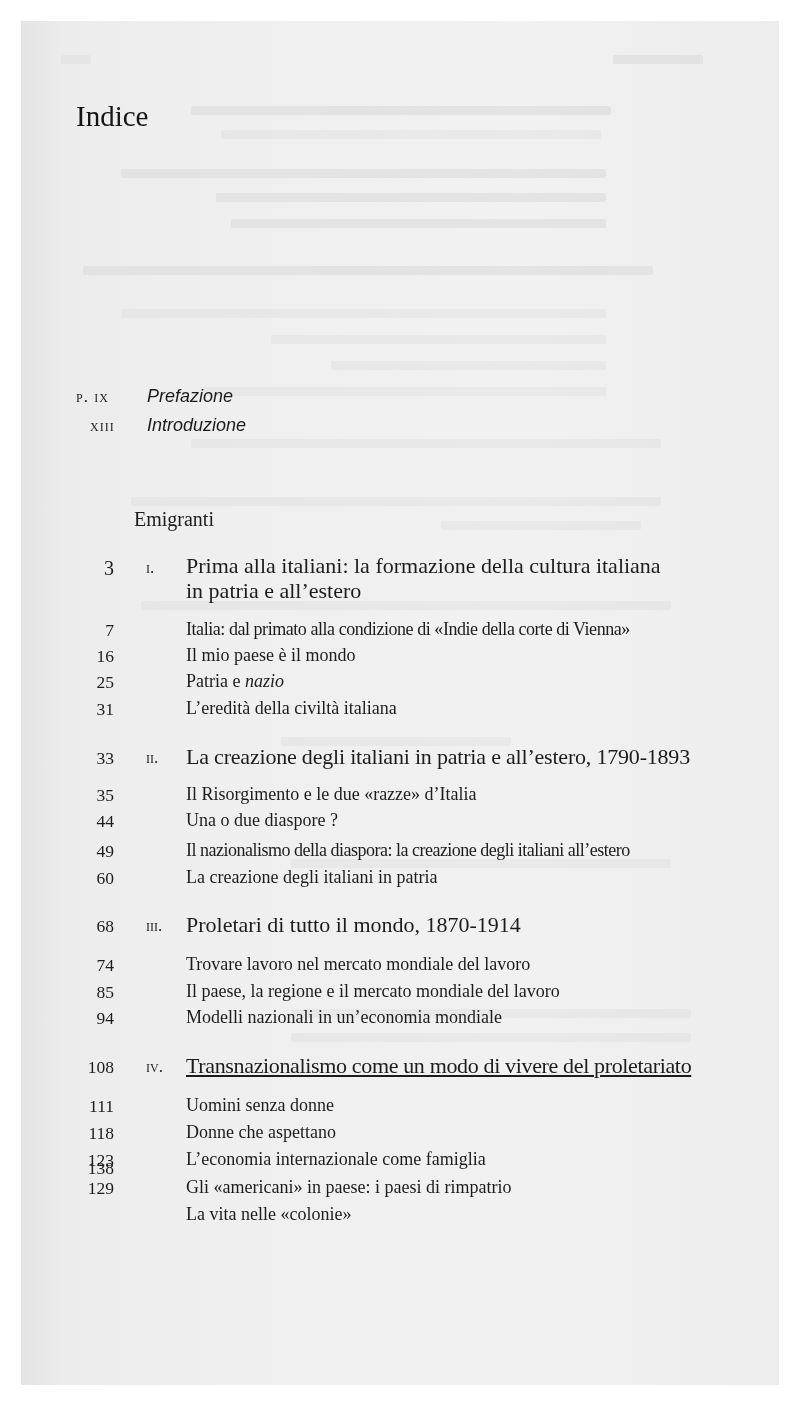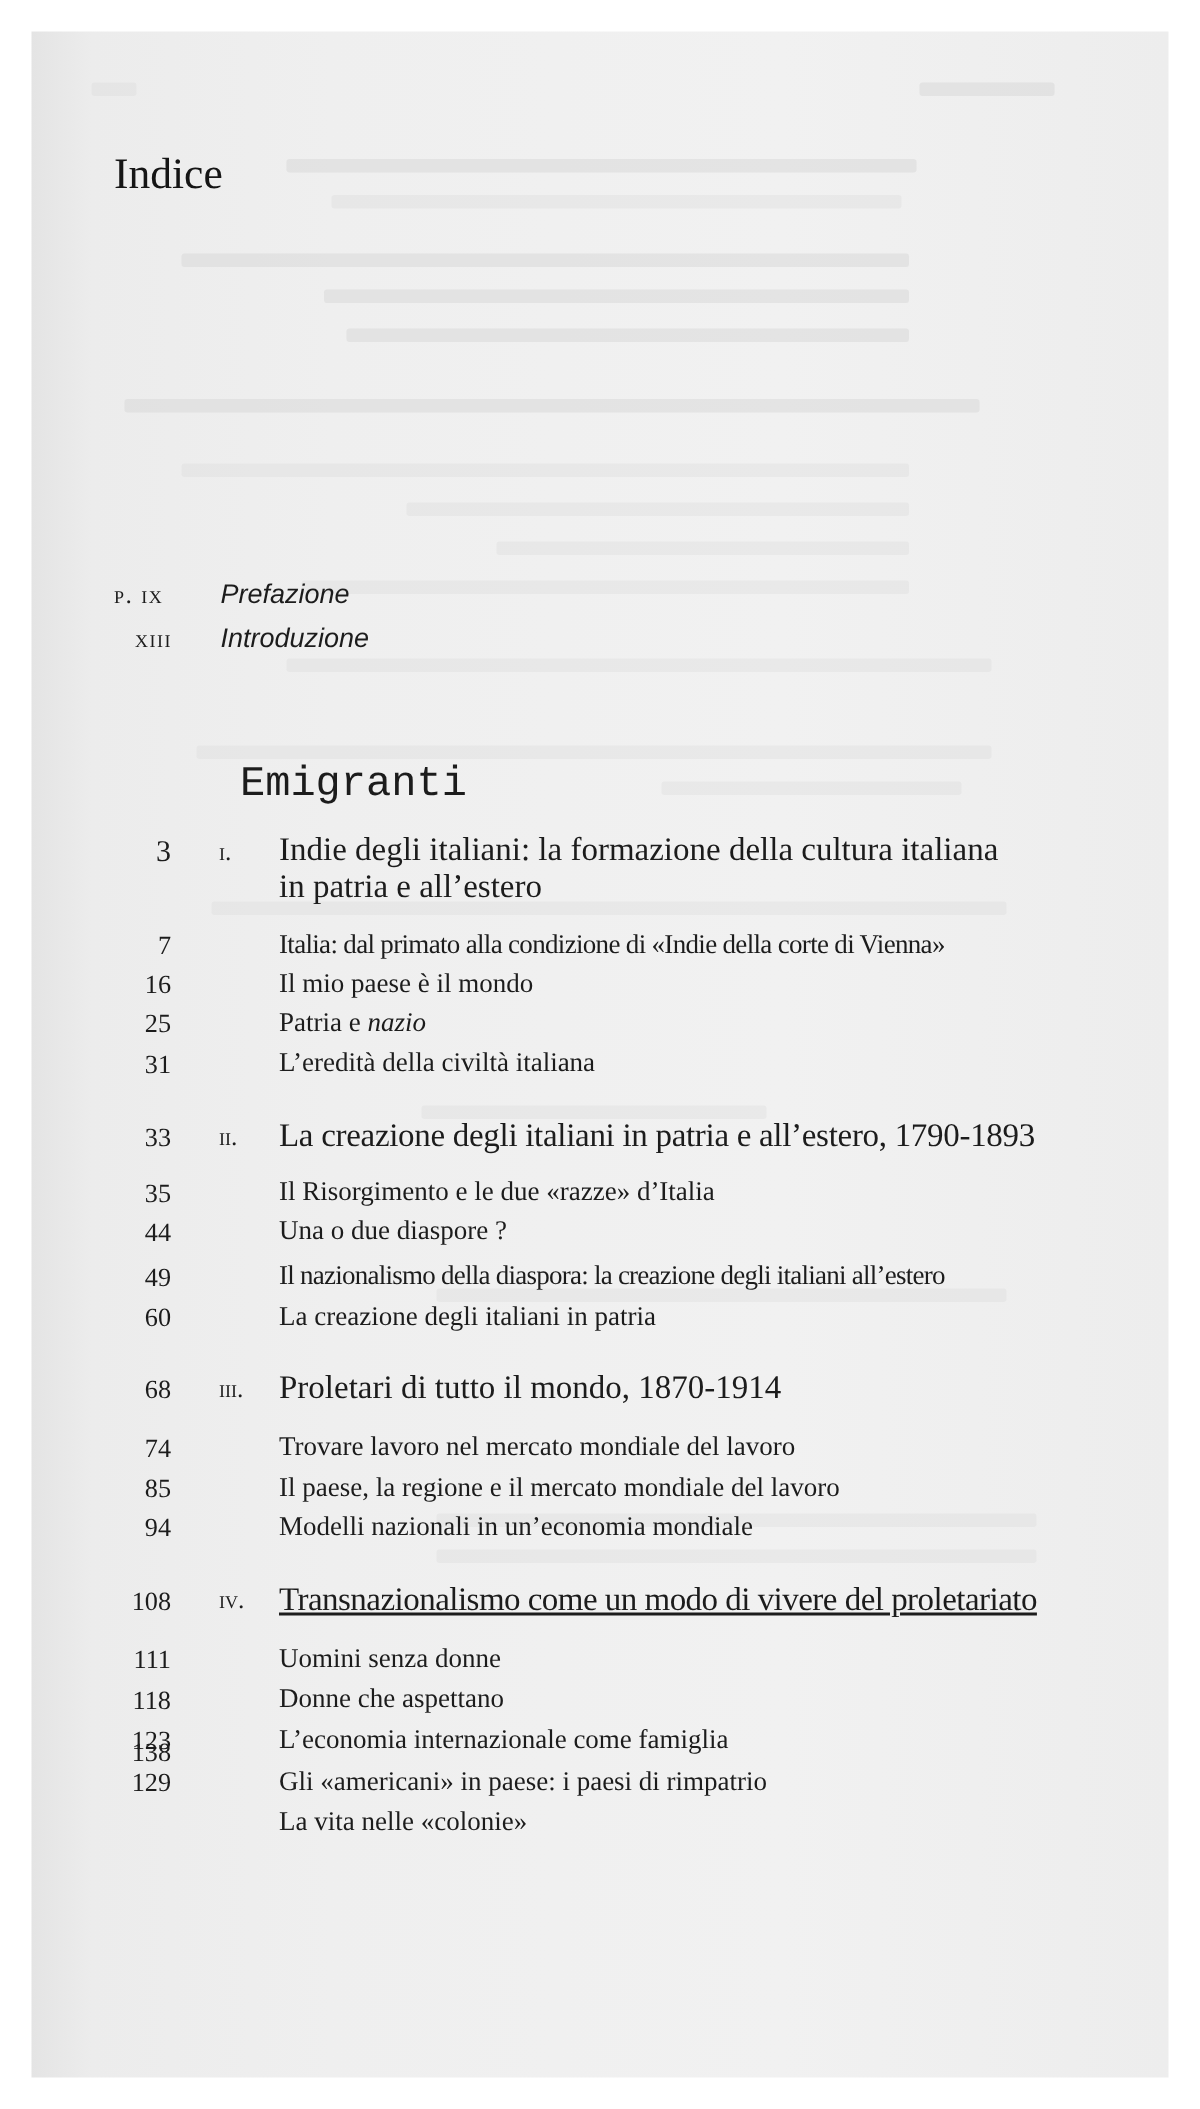--- a/index.html
+++ b/index.html
@@ -12,21 +12,21 @@
   .page {
     position: absolute; left: 21px; top: 21px; width: 758px; height: 1364px;
     background: linear-gradient(90deg, #e4e4e4 0px, #ececec 40px, #efefef 200px, #f1f1f1 500px, #ededed 758px);
   }
   .bleed { position: absolute; background: #d9d9d9; opacity: 0.55; height: 9px; border-radius: 2px; }
   .bleed.light { opacity: 0.35; }
   .abs { position: absolute; white-space: nowrap; }
   .title { font-family: "Liberation Serif", serif; font-size: 29px; left: 76px; top: 100px; color: #151515; }
   .front-num { font-family: "Liberation Serif", serif; font-size: 17px; letter-spacing: 1px; font-variant: small-caps; }
   .front-title { font-family: Liberation Sans, sans-serif; font-style: italic; font-size: 18px; }
-  .part { font-family: Liberation Mono, monospace; font-size: 28px; left: 160px; top: 508px; }
+  .part { font-family: Liberation Serif, serif; font-size: 20px; left: 134px; top: 508px; }
   .pg { font-family: "Liberation Serif", serif; font-size: 17.5px; width: 60px; text-align: right; left: 54px; }
   .roman { font-family: "Liberation Serif", serif; font-size: 17px; font-variant: small-caps; left: 146px; }
   .ch-title { font-family: "Liberation Serif", serif; font-size: 22px; left: 186px; }
   .sec-title { font-family: "Liberation Serif", serif; font-size: 18px; left: 186px; }
   .sec-title i { font-style: italic; }
 </style>
 </head>
 <body>
 
 <div class="page">
@@ -57,21 +57,21 @@
 
 <div class="abs front-num" style="left:76px;top:387px;">p. ix</div>
 <div class="abs front-title" style="left:147px;top:386px;">Prefazione</div>
 <div class="abs front-num" style="left:90px;top:416px;">xiii</div>
 <div class="abs front-title" style="left:147px;top:415px;">Introduzione</div>
 
 <div class="abs part">Emigranti</div>
 
 <div class="abs pg" style="top:557px;font-size:20px;">3</div>
 <div class="abs roman" style="top:558px;">i.</div>
-<div class="abs ch-title" style="top:553px;">Indie degli italiani: la formazione della cultura italiana</div>
+<div class="abs ch-title" style="top:553px;">Prima alla italiani: la formazione della cultura italiana</div>
 <div class="abs ch-title" style="top:578px;">in patria e all’estero</div>
 
 <div class="abs pg" style="top:620px;">7</div>
 <div class="abs sec-title" style="top:619px;letter-spacing:-0.45px;">Italia: dal primato alla condizione di «Indie della corte di Vienna»</div>
 <div class="abs pg" style="top:646px;">16</div>
 <div class="abs sec-title" style="top:645px;">Il mio paese è il mondo</div>
 <div class="abs pg" style="top:672px;">25</div>
 <div class="abs sec-title" style="top:671px;"><span>Patria e </span><i>nazio</i></div>
 <div class="abs pg" style="top:699px;">31</div>
 <div class="abs sec-title" style="top:698px;">L’eredità della civiltà italiana</div>

